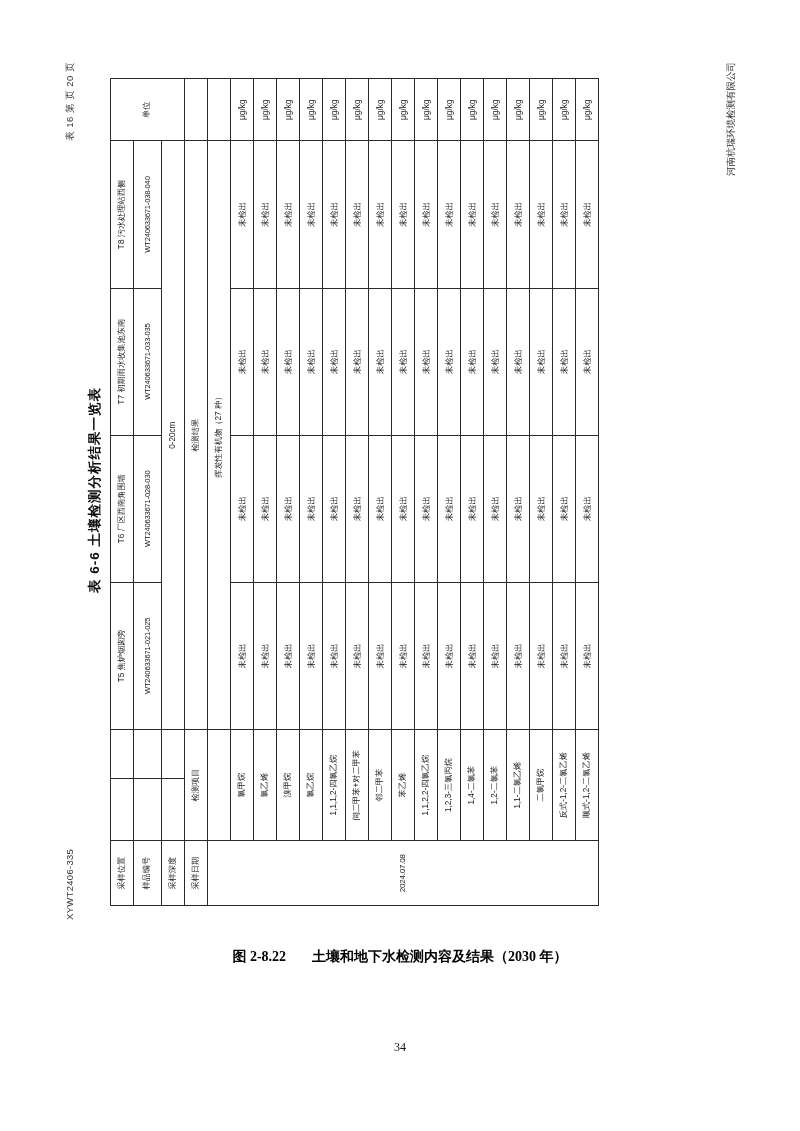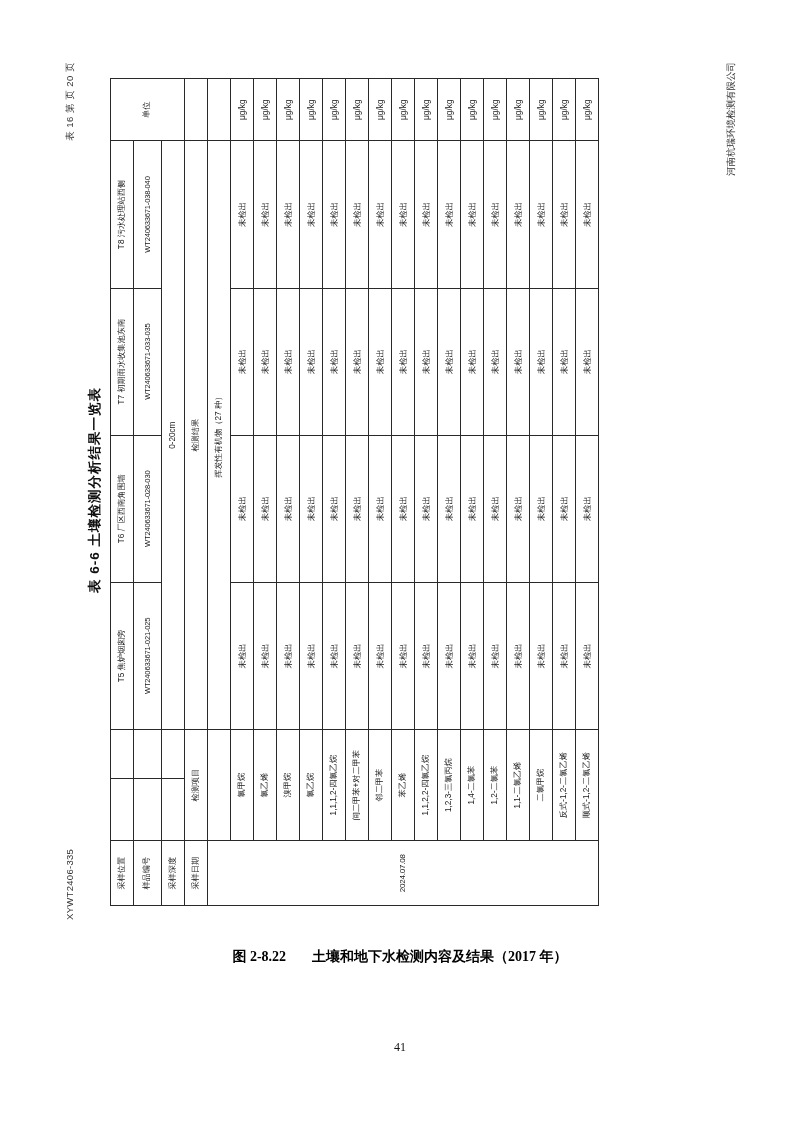--- a/index.html
+++ b/index.html
@@ -347,18 +347,18 @@
           <td>未检出</td>
           <td>μg/kg</td>
         </tr>
 
       </tbody>
         </table>
     </div>
   </div>
 
   <div class="caption">
-    <span class="fig-no">图 2-8.22</span><span>土壤和地下水检测内容及结果（2017 年）</span>
+    <span class="fig-no">图 2-8.22</span><span>土壤和地下水检测内容及结果（2030 年）</span>
   </div>
 
-  <div class="pageno">41</div>
+  <div class="pageno">34</div>
 
 </div>
 
 </body></html>

